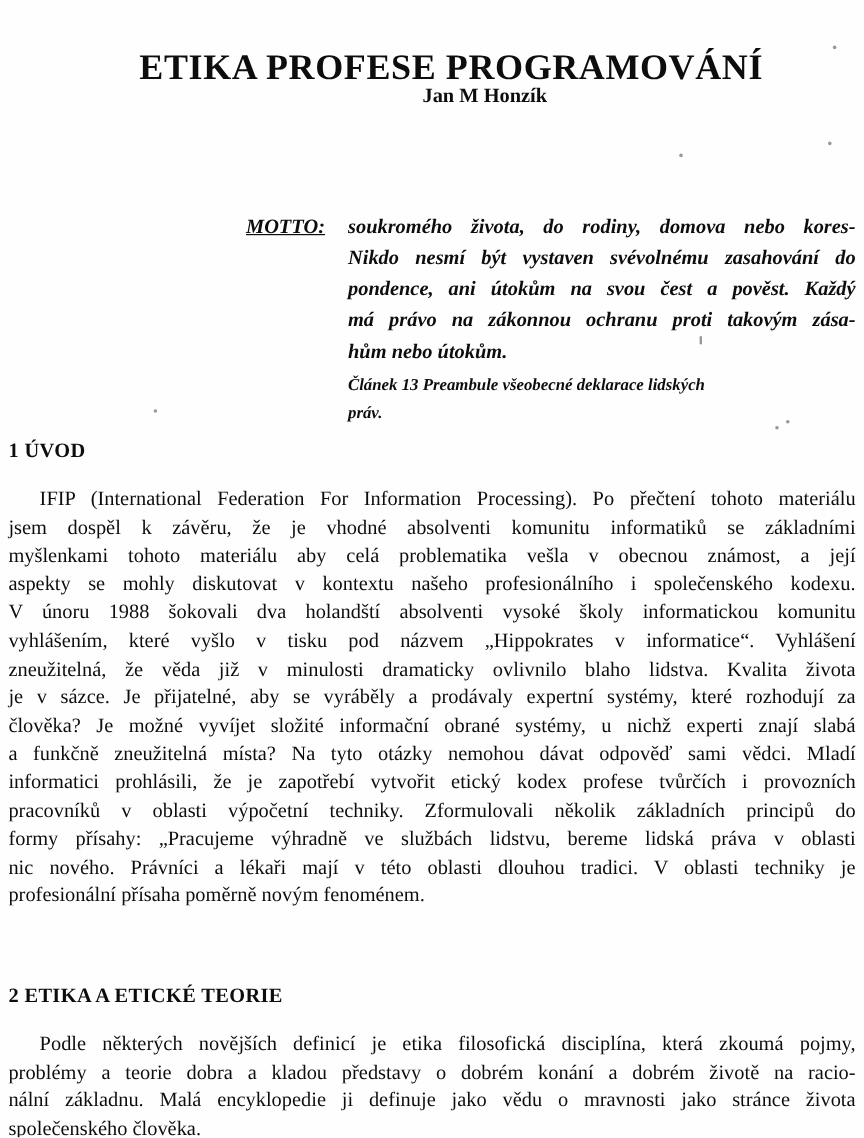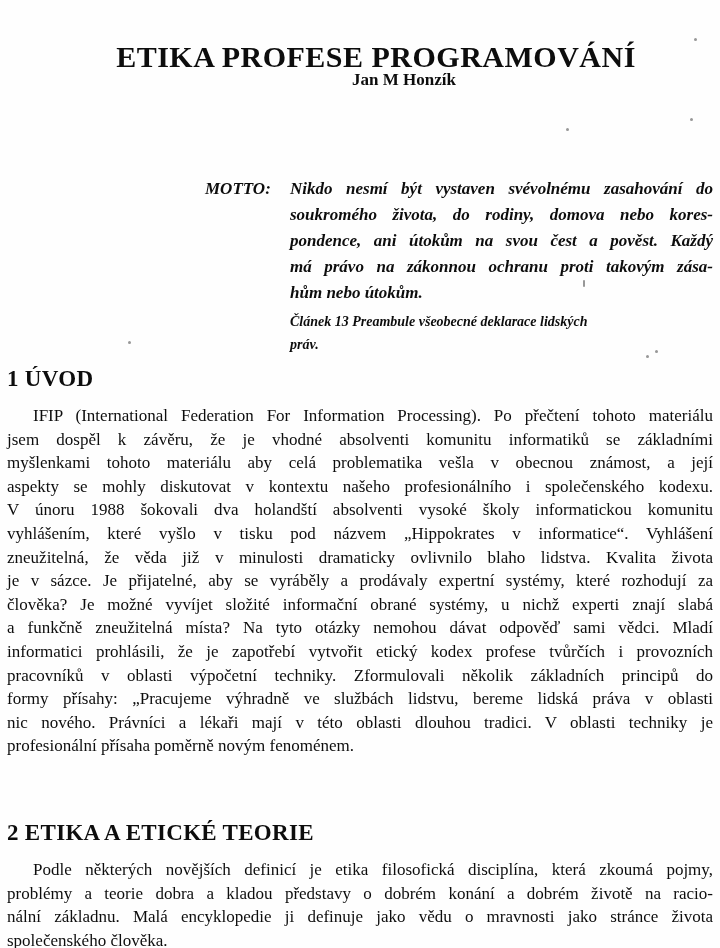--- a/index.html
+++ b/index.html
@@ -43,41 +43,42 @@
     left: 205px;
     width: 508px;
     display: flex;
   }
   .motto-label {
     flex: 0 0 85px;
     font-style: italic;
     font-weight: bold;
     font-size: 17px;
     line-height: 26px;
+    text-decoration: underline;
   }
   .motto-body { flex: 1 1 auto; }
   .motto-text {
     font-style: italic;
     font-weight: bold;
     font-size: 17px;
     line-height: 26px;
   }
   .motto-source {
     margin-top: 4px;
     font-style: italic;
     font-weight: bold;
     font-size: 14px;
     line-height: 23px;
   }
   .motto-source .tline { text-align: left; text-align-last: left; }
   .sec-heading {
     position: absolute;
     left: 7px;
     margin: 0;
-    font-size: 23px;
+    font-size: 17px;
     font-weight: bold;
     letter-spacing: 0.3px;
   }
   #sec1-heading { top: 366px; }
   #sec2-heading { top: 820px; }
   .para {
     position: absolute;
     left: 7px;
     width: 706px;
     font-size: 17px;
@@ -107,22 +108,22 @@
 <div class="page">
 
   <h1 class="title">ETIKA PROFESE PROGRAMOVÁNÍ</h1>
 
   <div class="author">Jan M Honzík</div>
 
   <div class="motto-block">
     <div class="motto-label">MOTTO:</div>
     <div class="motto-body">
       <div class="motto-text">
+          <div class="tline">soukromého života, do rodiny, domova nebo kores-</div>
           <div class="tline">Nikdo nesmí být vystaven svévolnému zasahování do</div>
-          <div class="tline">soukromého života, do rodiny, domova nebo kores-</div>
           <div class="tline">pondence, ani útokům na svou čest a pověst. Každý</div>
           <div class="tline">má právo na zákonnou ochranu proti takovým zása-</div>
           <div class="tline last">hům nebo útokům.</div>
         </div>
       <div class="motto-source">
           <div class="tline">Článek 13 Preambule všeobecné deklarace lidských</div>
           <div class="tline last">práv.</div>
         </div>
     </div>
   </div>

